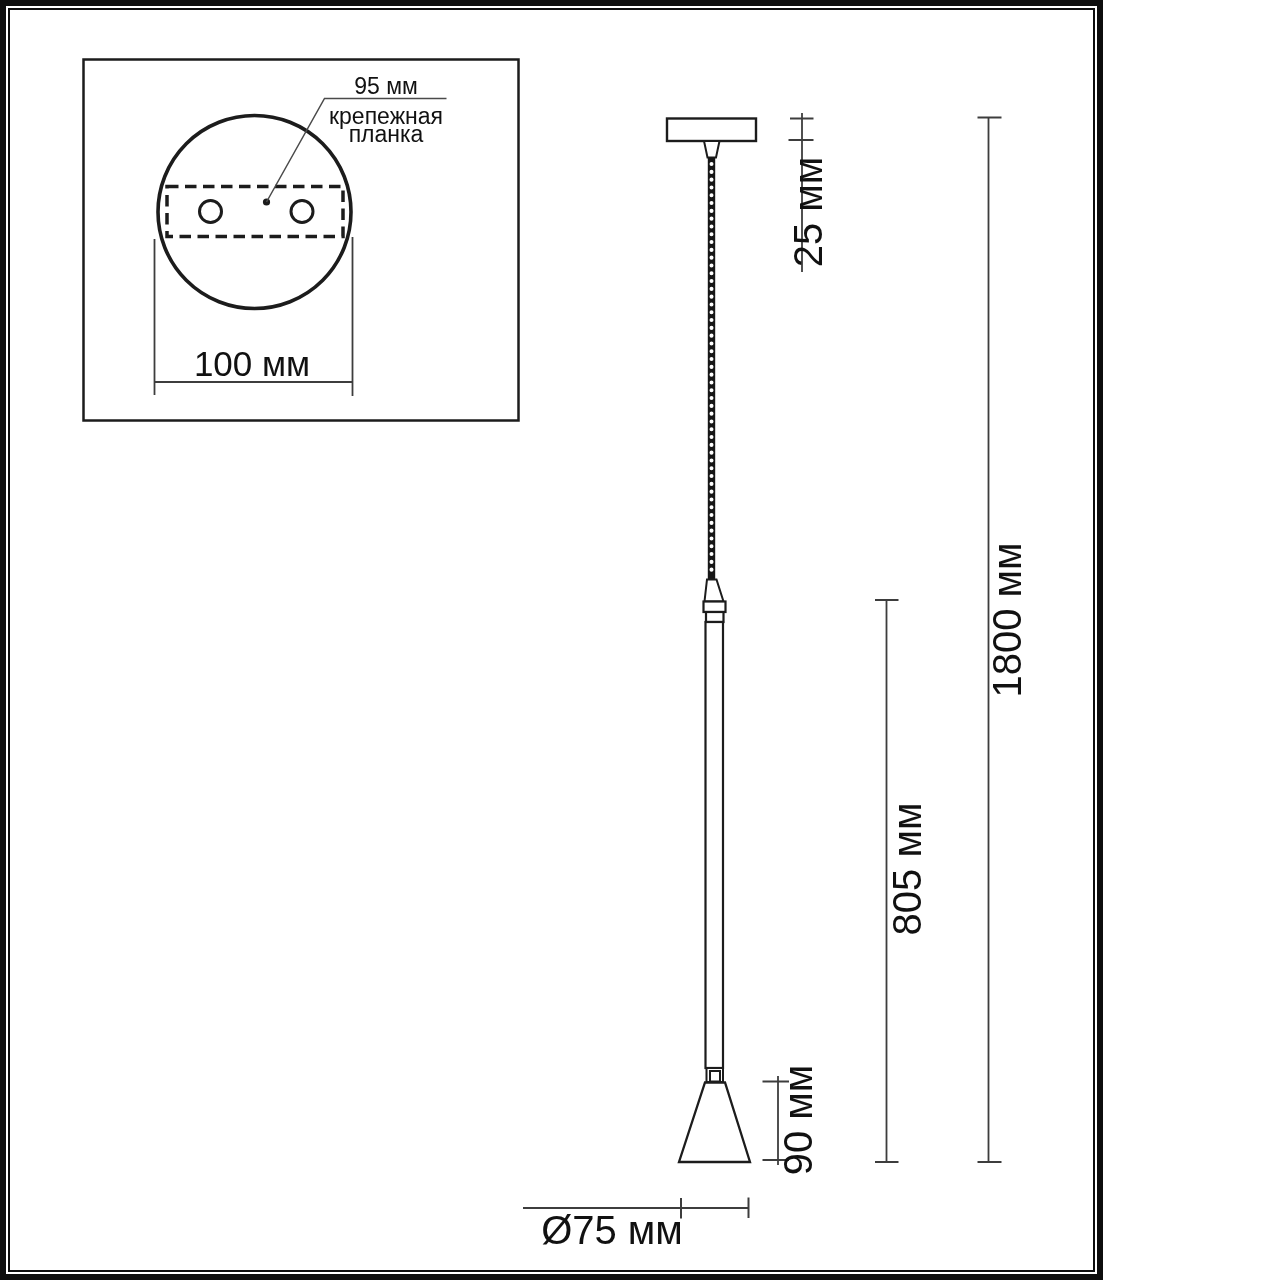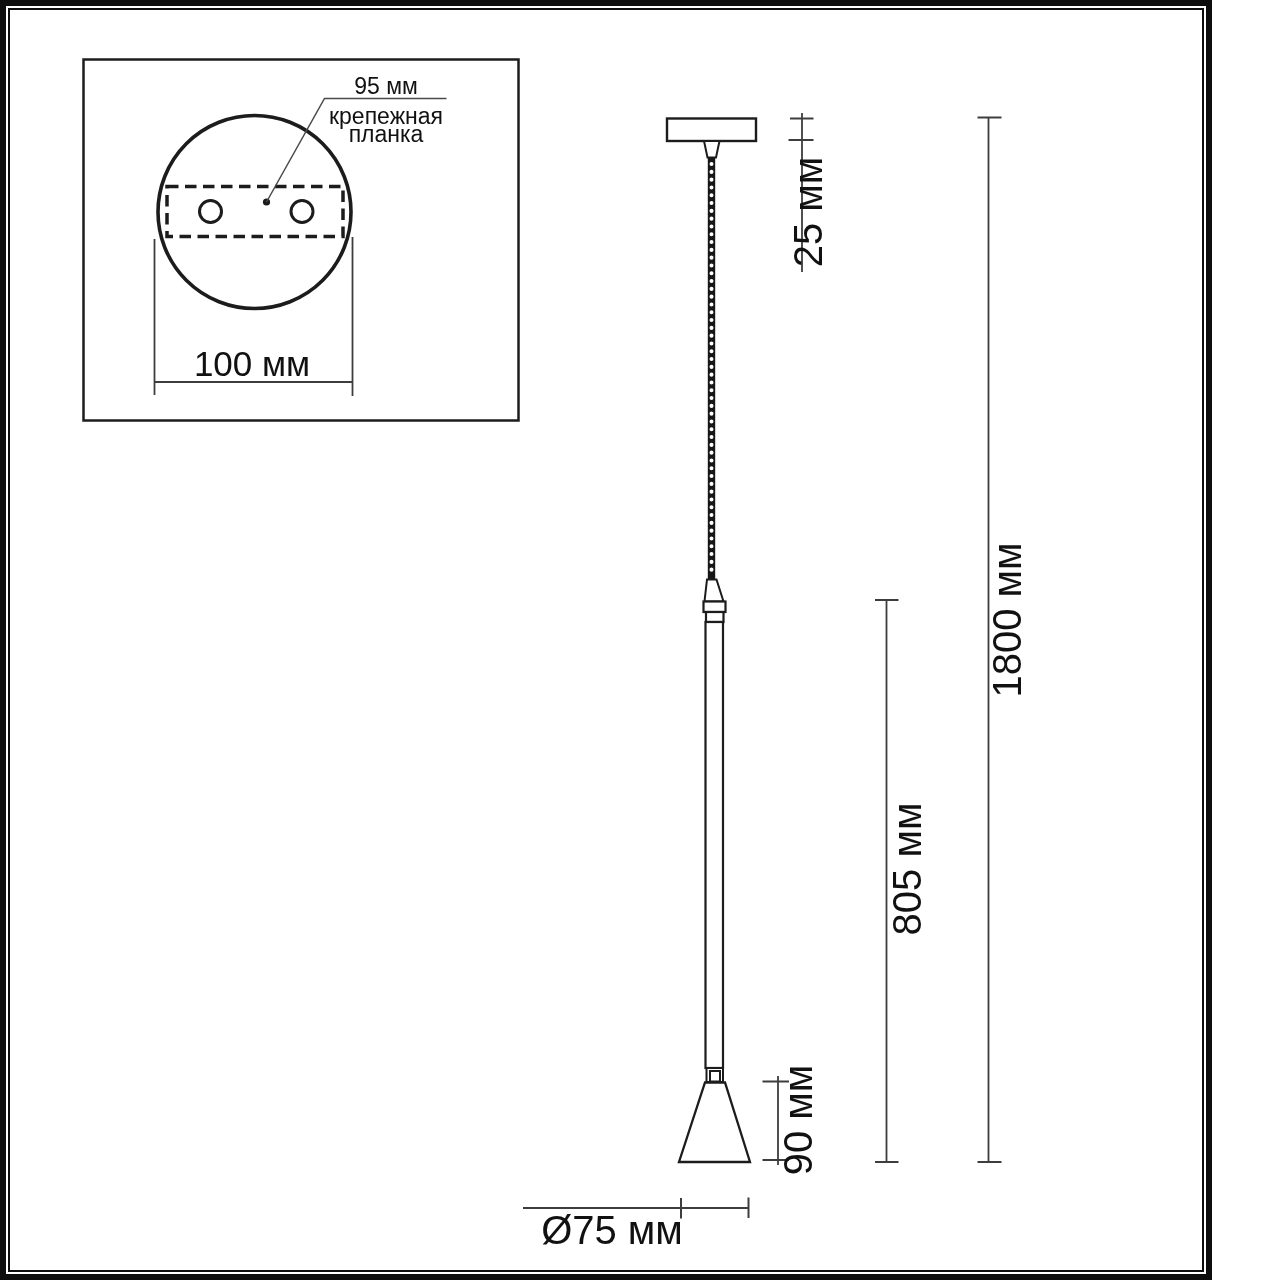--- a/index.html
+++ b/index.html
@@ -2,21 +2,21 @@
 <html><head>
 <meta charset="utf-8">
 <style>
   html, body {
     margin: 0;
     padding: 0;
     background: #ffffff;
   }
   .page {
     position: relative;
-    width: 1212px;
+    width: 1103px;
     height: 1280px;
     background: #ffffff;
     overflow: hidden;
     font-family: "Liberation Sans", sans-serif;
   }
   .frame-outer {
     position: absolute;
     inset: 0;
     border: 6px solid #0d0d0d;
     pointer-events: none;

